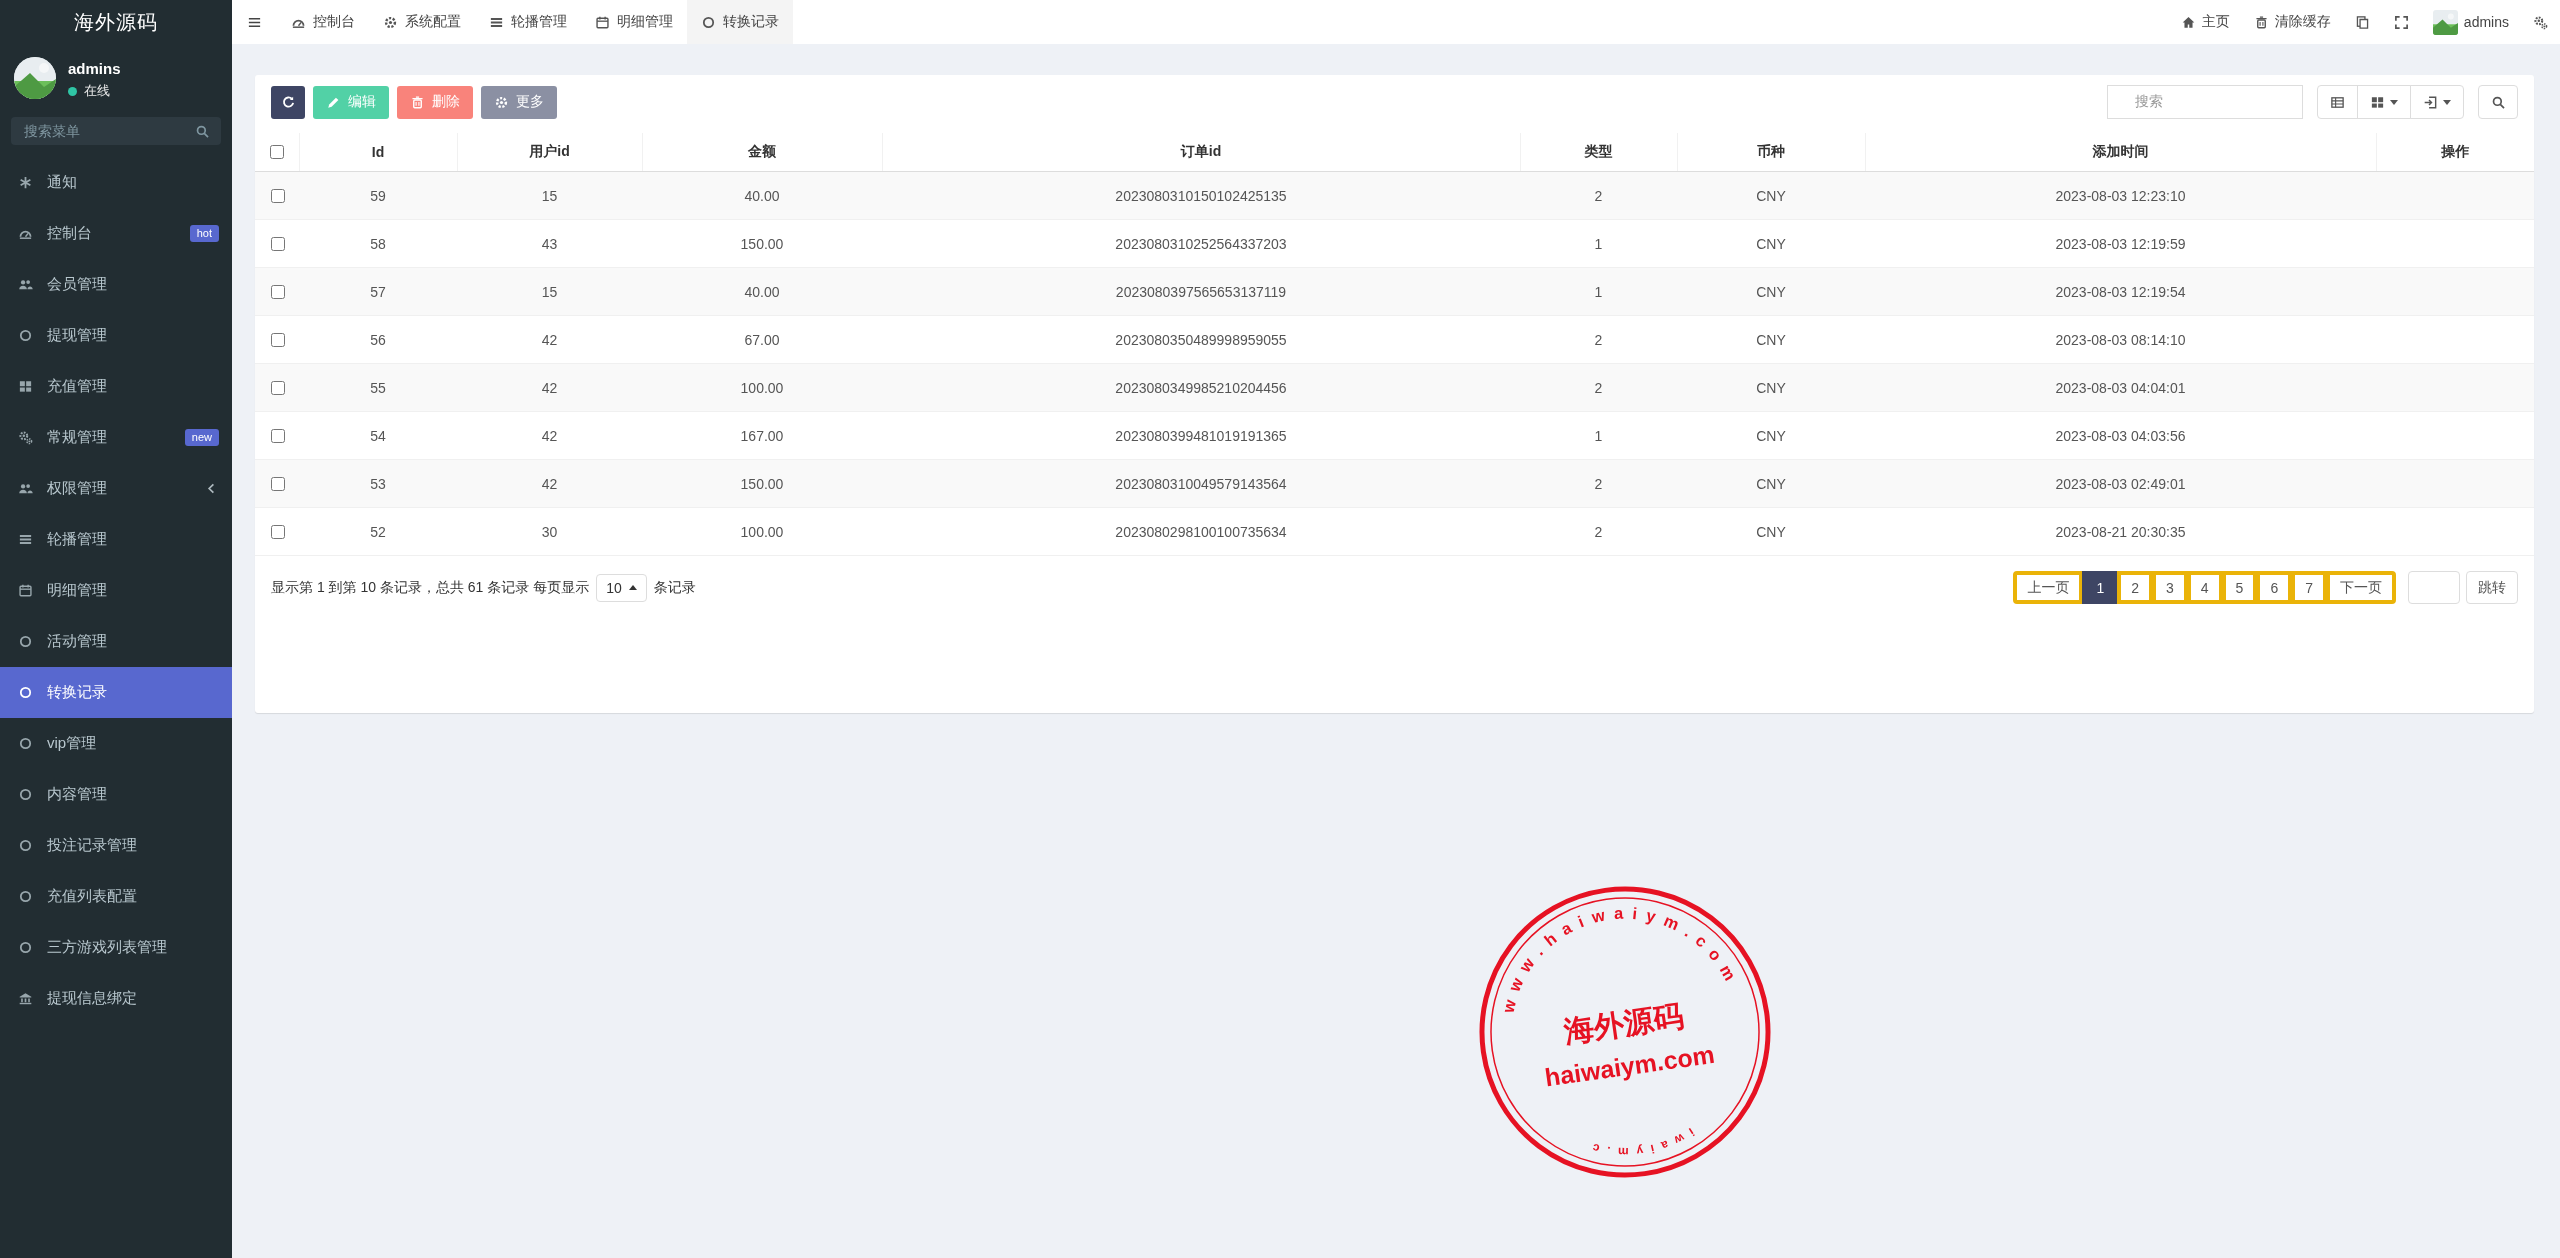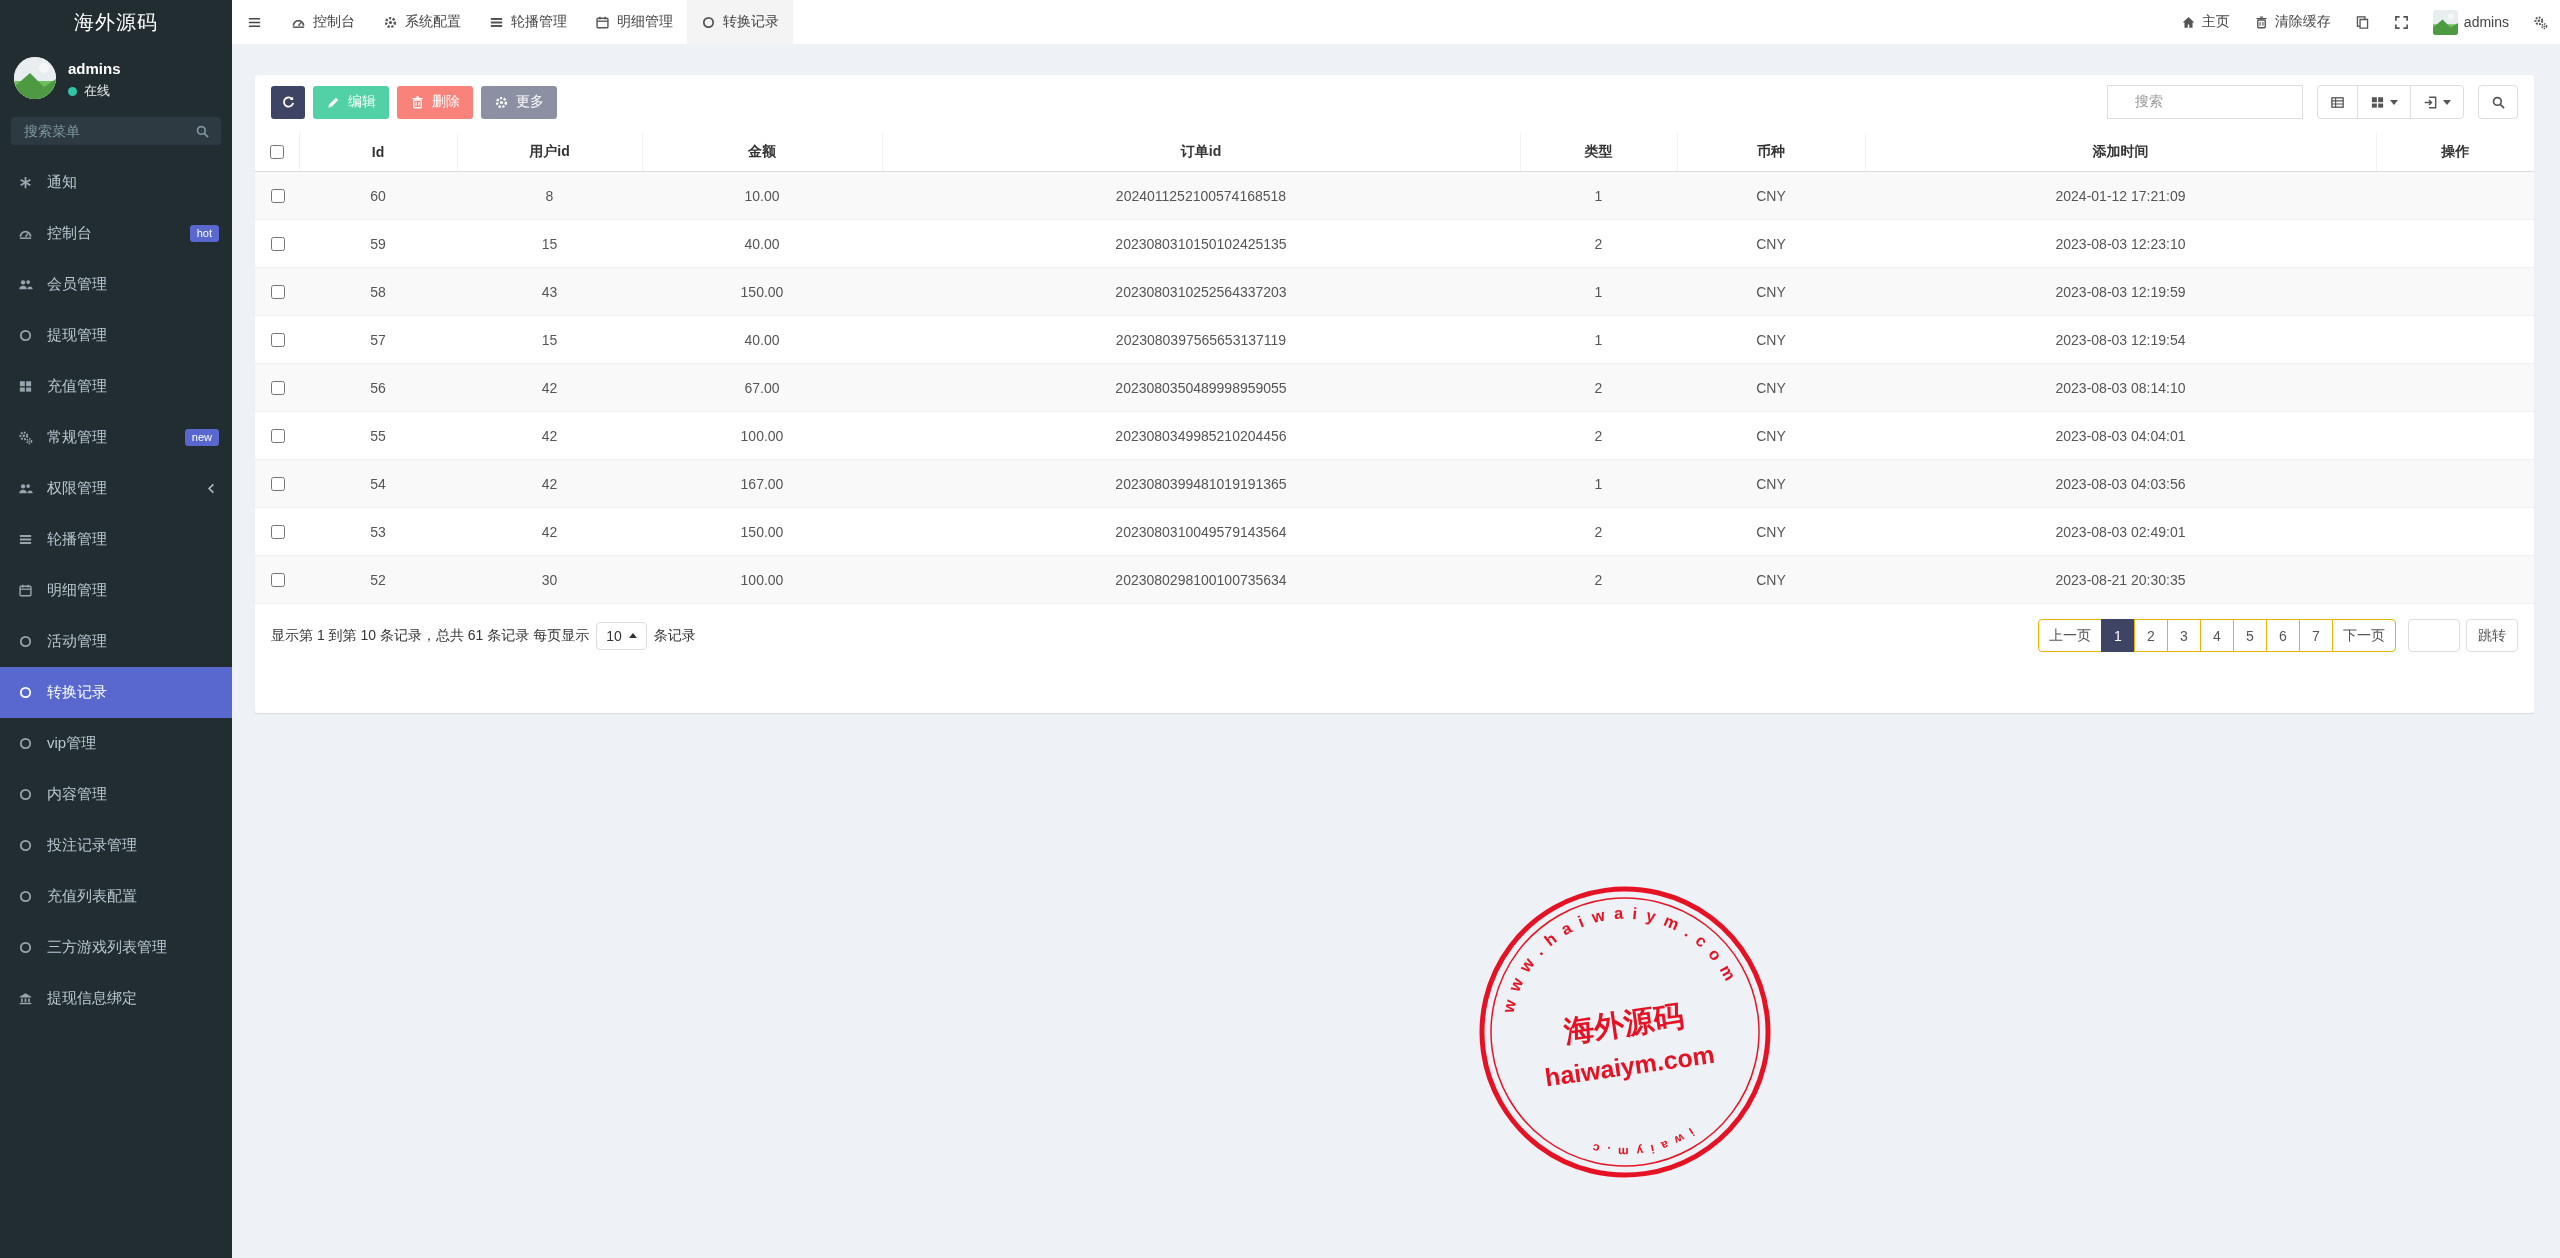--- a/index.html
+++ b/index.html
@@ -60,21 +60,21 @@
   table{width:100%;border-collapse:collapse;table-layout:fixed;margin-top:8px}
   thead th{font-size:14px;color:#333;font-weight:bold;height:38px;border-bottom:1px solid #ddd;border-left:1px solid #f1f1f1;text-align:center;padding:0}
   thead th:first-child{border-left:0}
   tbody td{height:47px;text-align:center;font-size:14px;color:#555;border-bottom:1px solid #f0f0f0;padding:0;overflow:hidden;white-space:nowrap}
   tbody tr:nth-child(odd){background:#f9f9f9}
   input[type=checkbox]{width:14px;height:14px;cursor:pointer}
   
   .pager{display:flex;align-items:center;padding:15px 16px;font-size:14px;color:#333}
   .size-select{display:inline-flex;align-items:center;gap:7px;border:1px solid #ddd;border-radius:4px;padding:5px 9px;margin:0 7px;cursor:pointer;color:#333;background:#fff}
   .pages{margin-left:auto;display:flex;align-items:center}
-  .page-btn{min-width:34px;height:33px;box-sizing:border-box;display:inline-flex;align-items:center;justify-content:center;border:1px solid #eab308;background:#fff;color:#555;font-size:14px;cursor:pointer;margin-left:-1px;padding:0 10px}
+  .page-btn{min-width:34px;height:33px;box-sizing:border-box;display:inline-flex;align-items:center;justify-content:center;border:4px solid #eab308;background:#fff;color:#555;font-size:14px;cursor:pointer;margin-left:-1px;padding:0 10px}
   .page-btn.first{border-radius:4px 0 0 4px;margin-left:0}
   .page-btn.last{border-radius:0 4px 4px 0}
   .page-btn.active{background:#3e4564;border-color:#3e4564;color:#fff}
   .jump-input{width:52px;height:33px;box-sizing:border-box;border:1px solid #ddd;border-radius:4px;margin-left:12px;outline:0;font-family:inherit;font-size:14px;padding:0 8px}
   .btn-jump{height:33px;box-sizing:border-box;border:1px solid #ddd;background:#fff;border-radius:4px;color:#555;font-size:14px;margin-left:6px;padding:0 11px;cursor:pointer;font-family:inherit}
   
   .watermark{position:absolute;left:1243px;top:838px;width:300px;height:300px;transform:rotate(-8deg);opacity:.92;pointer-events:none}
 </style>
 </head>
 <body>
@@ -506,31 +506,20 @@
           <th>金额</th>
           <th>订单id</th>
           <th>类型</th>
           <th>币种</th>
           <th>添加时间</th>
           <th>操作</th>
         </tr>
       </thead>
       <tbody id="table-body">
 
-  <tr>
-    <td><input type="checkbox" style=""></td>
-    <td>60</td>
-    <td>8</td>
-    <td>10.00</td>
-    <td>2024011252100574168518</td>
-    <td>1</td>
-    <td>CNY</td>
-    <td>2024-01-12 17:21:09</td>
-    <td></td>
-  </tr>
 
   <tr>
     <td><input type="checkbox" style=""></td>
     <td>59</td>
     <td>15</td>
     <td>40.00</td>
     <td>2023080310150102425135</td>
     <td>2</td>
     <td>CNY</td>
     <td>2023-08-03 12:23:10</td>

